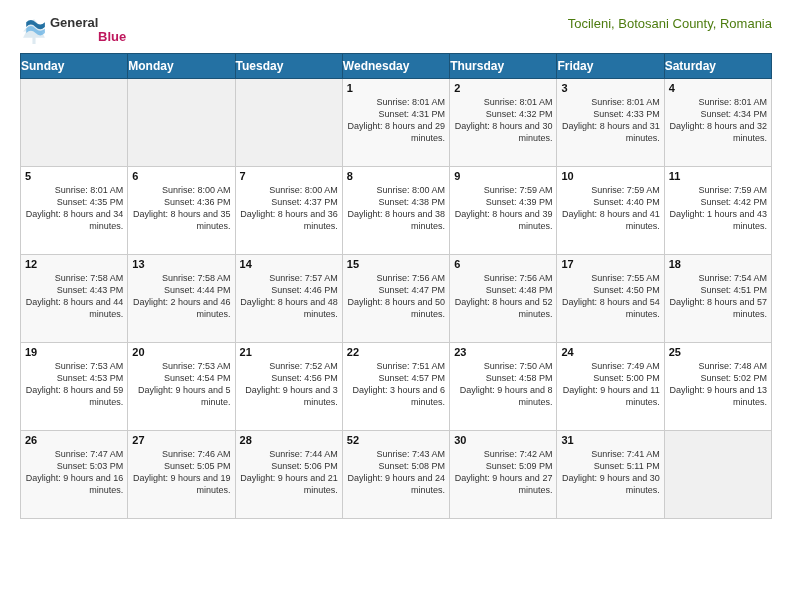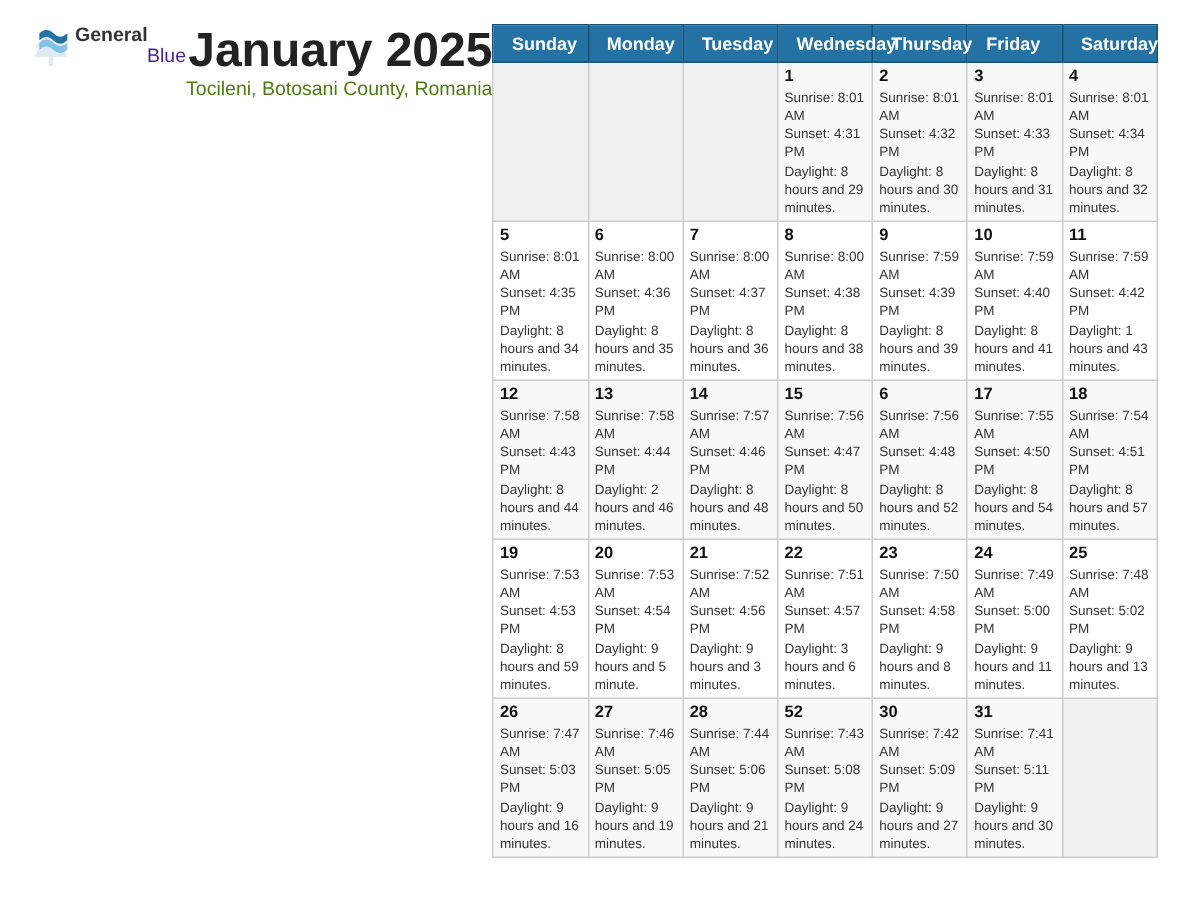--- a/index.html
+++ b/index.html
@@ -8,21 +8,21 @@
       height: 612px;
       font-family: Arial, sans-serif;
       background: #fff;
       overflow: hidden;
     }
     .page {
       width: 792px;
       height: 500px;
       padding: 16px 20px 12px 20px;
       display: flex;
-      flex-direction: row;
+      flex-direction: column;
     }
     .header {
       display: flex;
       justify-content: space-between;
       align-items: flex-start;
       margin-bottom: 8px;
     }
     .logo {
       display: flex;
       align-items: center;
@@ -56,21 +56,21 @@
       border: 1px solid #ccc;
       border-collapse: collapse;
       width: 100%;
       table-layout: fixed;
     }
     .calendar thead tr th {
       background-color: #2471a3;
       color: #fff;
       font-size: 12px;
       font-weight: bold;
-      padding: 5px 12px;
+      padding: 5px 0;
       text-align: left;
       border: 1px solid #1a5276;
     }
     .calendar tbody tr td {
       border: 1px solid #ccc;
       vertical-align: top;
       padding: 3px 4px;
       font-size: 9.5px;
       color: #222;
       background: #fff;
@@ -85,20 +85,21 @@
     .day-num {
       font-size: 11px;
       font-weight: bold;
       margin-bottom: 2px;
       color: #111;
     }
     .day-info {
       font-size: 9px;
       color: #333;
       line-height: 1.35;
+      text-align: right;
     }
     .empty-cell {
       background: #f0f0f0 !important;
     }
   </style>
 </head>
 <body>
 
 <div class="page">
   <div class="header">
@@ -106,25 +107,24 @@
       <svg class="logo-icon" viewBox="0 0 36 36">
         <polygon points="18,4 32,20 28,20 32,28 20,28 20,36 16,36 16,28 4,28 8,20 4,20" fill="#2471a3" opacity="0.15"></polygon>
         <polygon points="22,6 34,18 30,18 34,26 22,26 22,34 14,34 14,26 2,26 6,18 2,18 14,6 18,2" fill="none"></polygon>
         <path d="M4 8 L18 2 L32 8 L32 20 L24 28 L18 34 L12 28 L4 20 Z" fill="#2471a3" opacity="0.0"></path>
 
         <path d="M8 14 Q14 8 20 14 Q26 20 32 14 L32 8 Q26 14 20 8 Q14 2 8 8 Z" fill="#2471a3"></path>
         <path d="M8 22 Q14 16 20 22 Q26 28 32 22 L32 16 Q26 22 20 16 Q14 10 8 16 Z" fill="#5dade2" opacity="0.7"></path>
       </svg>
       <div class="logo-text">
         <div style="color:#333;font-size:13px;font-weight:bold;line-height:1.1;">General</div>
-        <div style="color:#4c1d95;font-size:13px;font-weight:normal;line-height:1.1;padding-left:48px;">Blue</div>
+        <div style="color:#be185d;font-size:13px;font-weight:bold;line-height:1.1;padding-left:48px;">Blue</div>
       </div>
     </div>
     <div class="title-block">
-      <div class="month-title">January 2025</div>
       <div class="subtitle">Tocileni, Botosani County, Romania</div>
     </div>
   </div>
 
   <table class="calendar">
     <thead>
       <tr>
       <th>Sunday</th>
           <th>Monday</th>
           <th>Tuesday</th>

